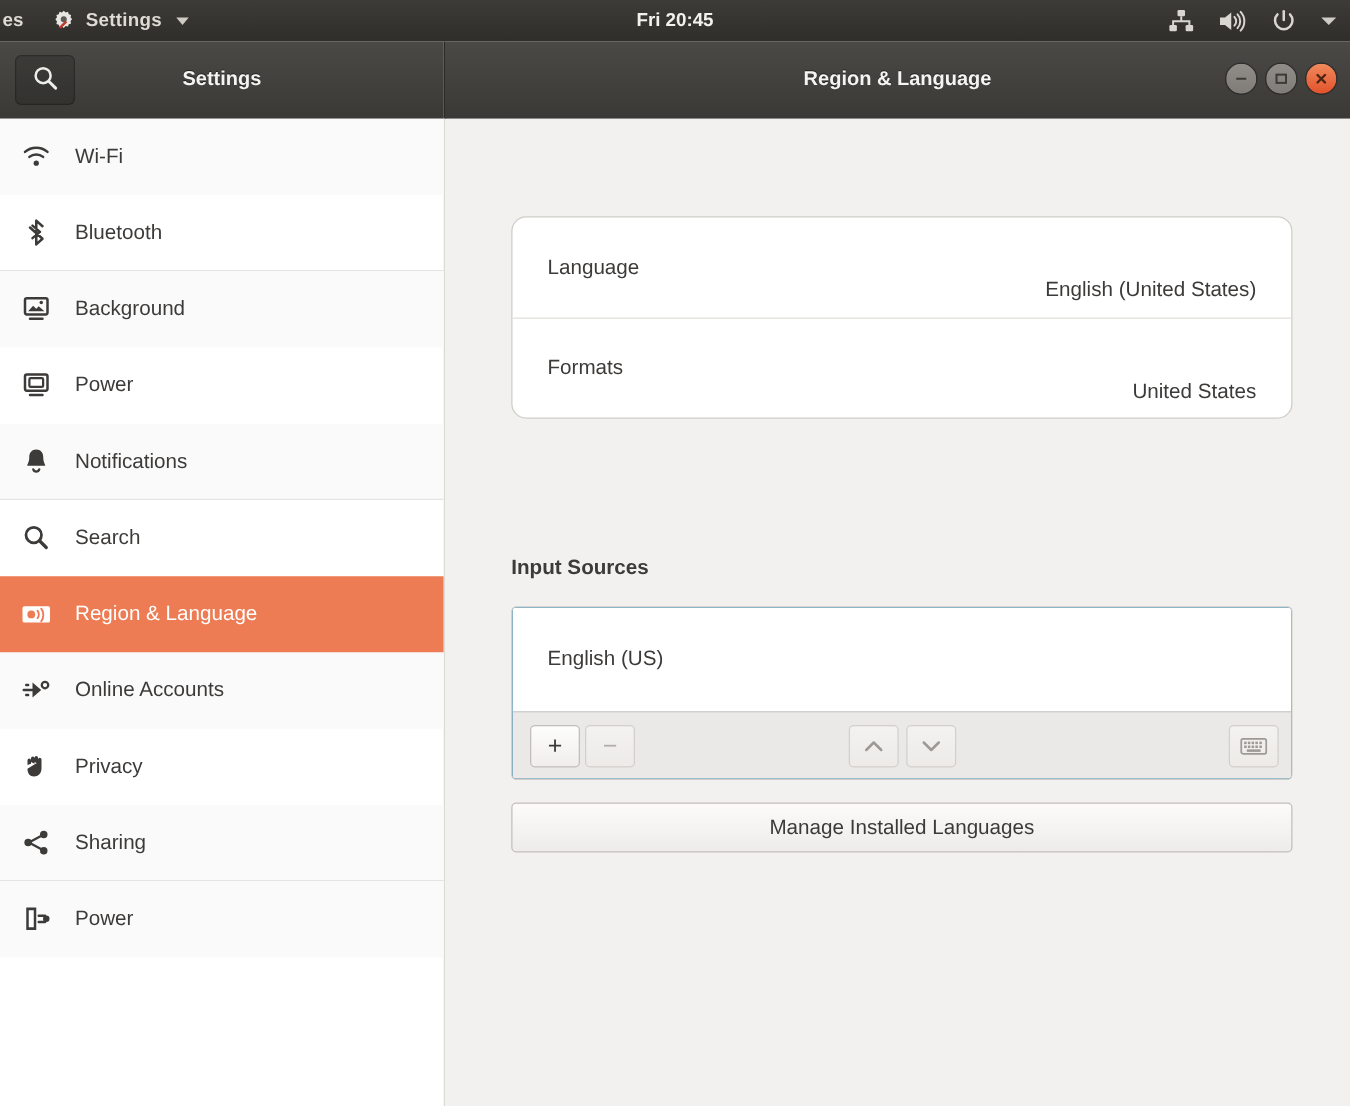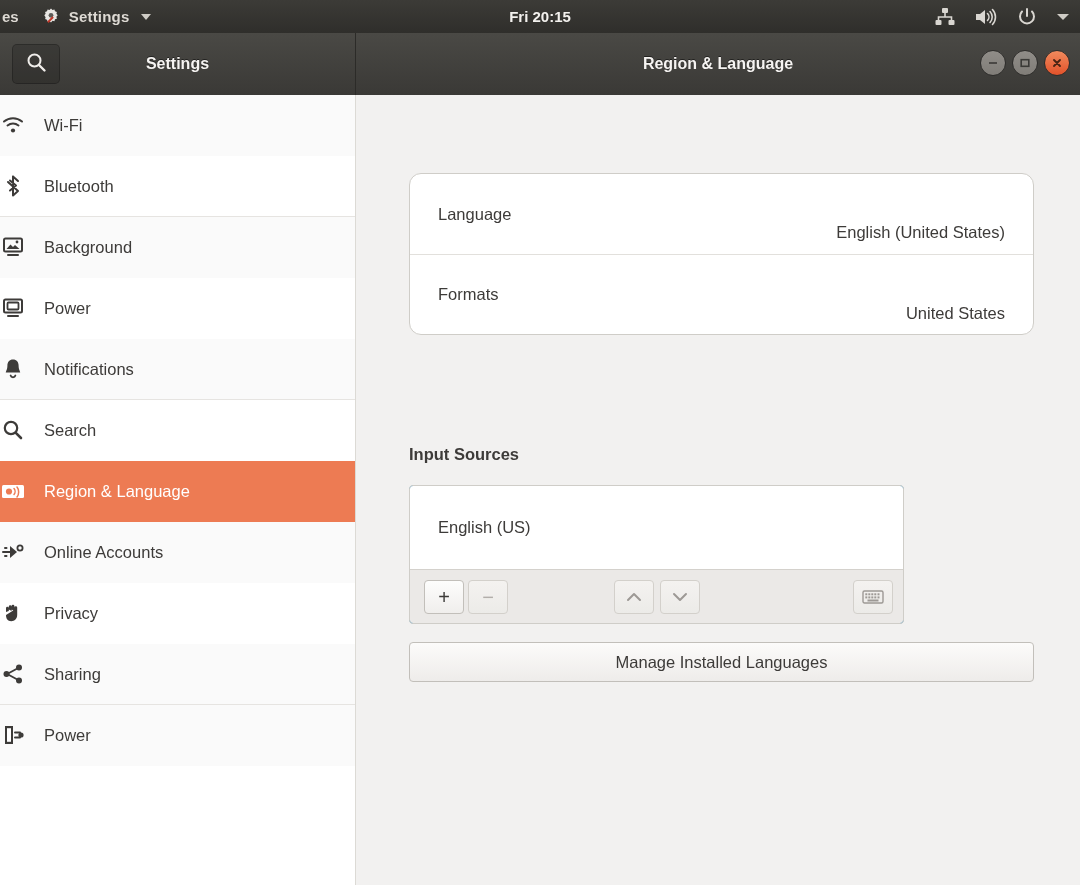--- a/index.html
+++ b/index.html
@@ -81,21 +81,21 @@
   
   .sidebar {
     position: absolute; top: 62px; left: 0;
     width: 356px; height: 790px;
     background: #ffffff;
     border-right: 1px solid #dcdad5;
     overflow: hidden;
   }
   .side-item {
     height: 61px; display: flex; align-items: center;
-    gap: 18px;
+    padding-left: 16px; gap: 18px;
     color: #3d3b39; font-size: 16.5px;
     border-bottom: 1px solid transparent;
   }
   .side-item.alt { background: #fafafa; }
   .side-item.sep { border-bottom: 1px solid #e6e4e1; }
   .side-item.selected { background: #ed7b53; color: #ffffff; }
   .side-icon {
     width: 26px; height: 24px; display: flex;
     align-items: center; justify-content: center; flex: none;
   }
@@ -119,21 +119,21 @@
   }
   .card-row + .card-row { border-top: 1px solid #e2e0dc; }
   .card-row .val { color: #3d3b39; margin-top: 37px; }
 
   .section-title {
     position: absolute; left: 52px; top: 350px;
     font-size: 16.5px; font-weight: bold; color: #3d3b39;
   }
 
   .is-box {
-    position: absolute; left: 52px; top: 390px; width: 495px;
+    position: absolute; left: 52px; top: 390px; width: 625px;
     border: 1px solid #cfcdc8; border-radius: 4px; overflow: hidden;
     background: #0369a1;
   }
   .is-list { height: 83px; background: #fff; display: flex; align-items: center; padding-left: 28px; }
   .is-item { font-size: 16.5px; color: #3d3b39; }
   .is-toolbar {
     height: 54px; background: #ebe9e7; border-top: 1px solid #d4d1cc;
     display: flex; align-items: center; padding: 0 8px; position: relative;
   }
   .tb-btn {
@@ -166,21 +166,21 @@
       <svg width="20" height="20" viewBox="0 0 20 20">
         <path d="M10 1.6l1.5 1.3 1.9-.5.6 1.9 1.9.6-.5 1.9 1.3 1.5-1.3 1.5.5 1.9-1.9.6-.6 1.9-1.9-.5L10 15.4 8.5 14.1l-1.9.5-.6-1.9-1.9-.6.5-1.9L3.3 8.3l1.3-1.5-.5-1.9 1.9-.6.6-1.9 1.9.5z" fill="#e8e6e3"></path>
         <circle cx="10" cy="8.3" r="2.4" fill="#5c5b57"></circle>
         <path d="M6.2 14.5l5.2-5.2 1.4 1.4-5.2 5.2z" fill="#c0392b"></path>
       </svg>
     </span>
     <span class="tb-appname">Settings</span>
     <span class="tb-caret"></span>
   </div>
 
-  <div class="topbar-clock">Fri 20:15</div>
+  <div class="topbar-clock">Fri 20:45</div>
 
   <div class="topbar-right">
     <span class="tb-ind">
       <svg width="22" height="20" viewBox="0 0 22 20">
         <rect x="8" y="1" width="6" height="5" rx="1" fill="#d9d6d1"></rect>
         <rect x="1.5" y="13" width="6" height="5" rx="1" fill="#d9d6d1"></rect>
         <rect x="14.5" y="13" width="6" height="5" rx="1" fill="#d9d6d1"></rect>
         <path d="M11 6v4M4.5 13v-3h13v3" stroke="#d9d6d1" stroke-width="1.6" fill="none"></path>
       </svg>
     </span>

